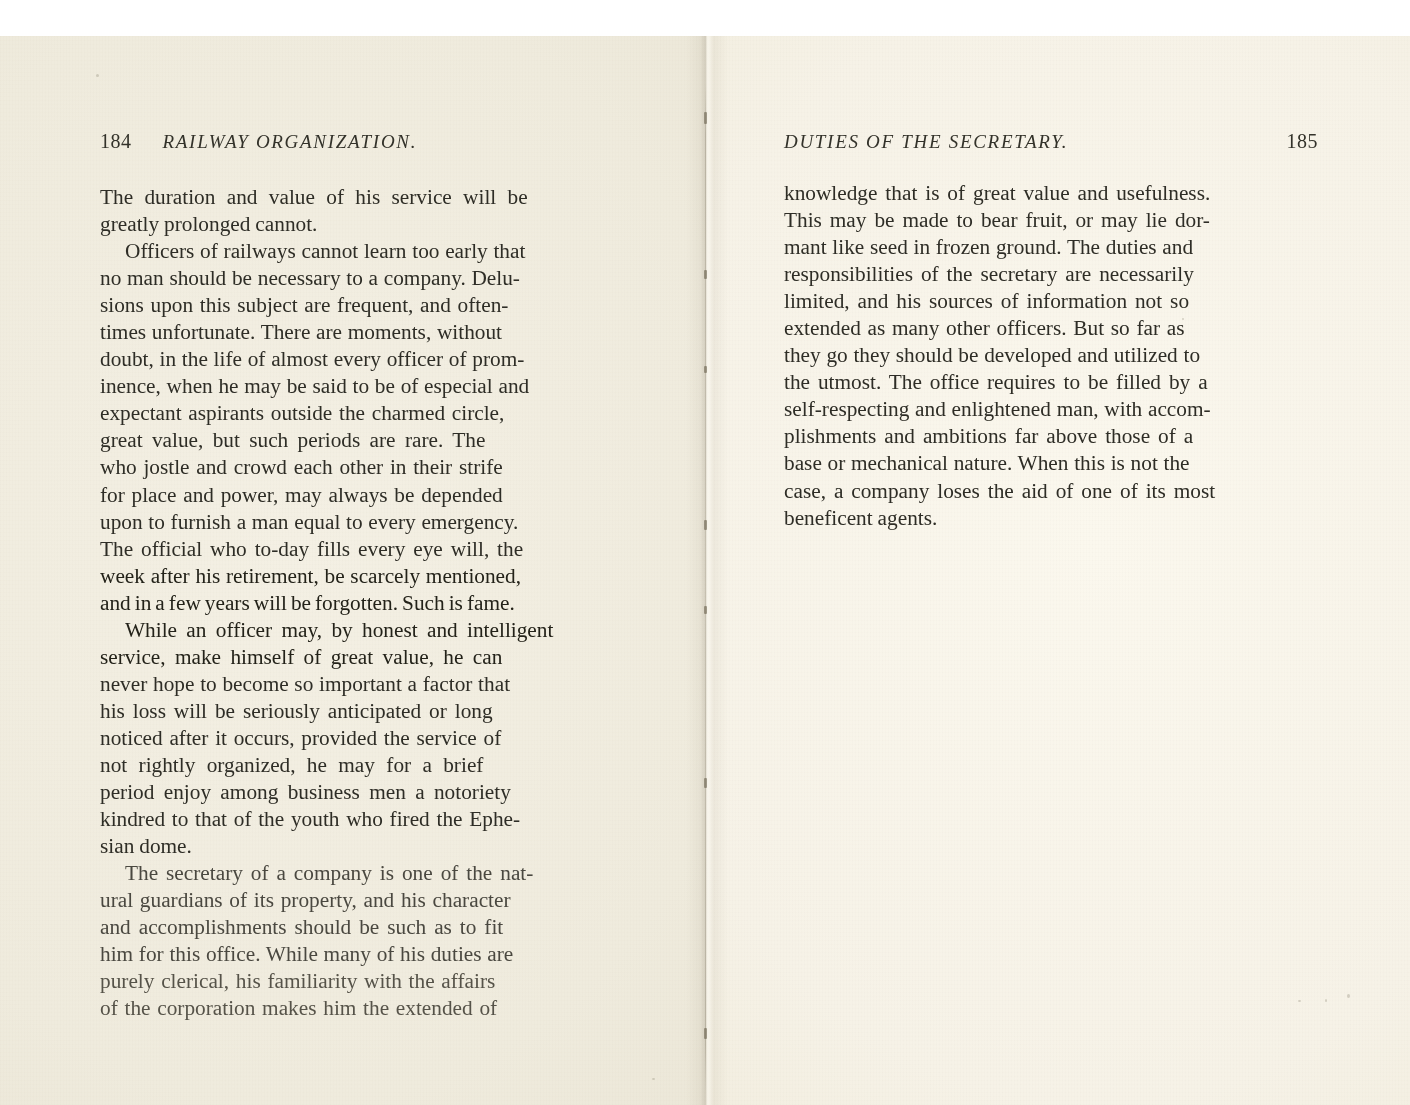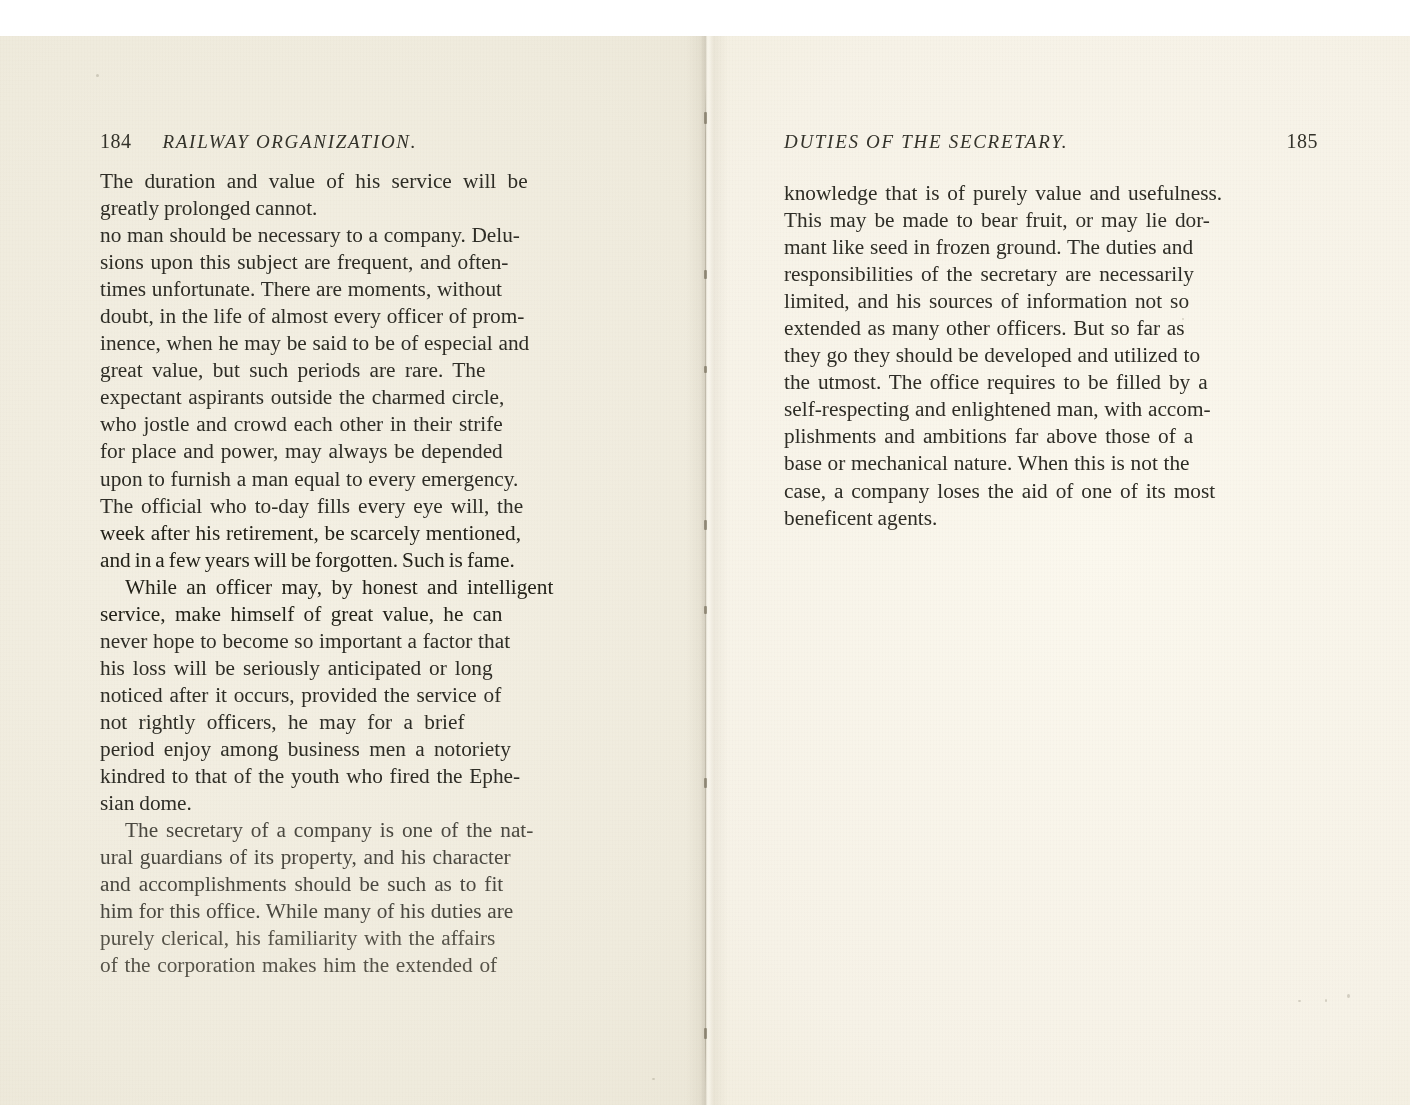--- a/index.html
+++ b/index.html
@@ -133,21 +133,21 @@
   .right .running-head { justify-content: space-between; }
 
   .column {
     position: absolute;
     font-size: 21.3px;
     line-height: 27.05px;
     color: #2e2d26;
     text-align: left;
     white-space: nowrap;
   }
-  .left  .column { left: 100px; top: 132px; width: 534px; }
+  .left  .column { left: 100px; top: 148px; width: 534px; }
   .right .column { left: 78px;  top: 144px; width: 534px; }
 
   .tline {
     display: block;
     height: 27.05px;
     letter-spacing: 0;
   }
   
   .tline.j1  { word-spacing: 6.0px; }
   .tline.j2  { word-spacing: 4.0px; }
@@ -184,60 +184,61 @@
   <div class="page left">
 
     <div class="running-head">
       <span class="folio">184</span>
       <span class="head-title">RAILWAY ORGANIZATION.</span>
     </div>
 
     <div class="column">
       <span class="tline j1">The  duration  and  value  of  his  service  will  be</span>
       <span class="tline j6">greatly prolonged cannot.</span>
+      <span class="tline j5 ind">Officers of  railways cannot learn too early that</span>
       <span class="tline j5">no man should be necessary to a company.  Delu-</span>
       <span class="tline j4">sions  upon  this  subject  are  frequent,  and  often-</span>
       <span class="tline j5">times unfortunate.   There are moments, without</span>
       <span class="tline j5">doubt, in the life of almost every officer of prom-</span>
       <span class="tline j5">inence, when he may be said to be of especial and</span>
+      <span class="tline j4">expectant  aspirants  outside  the  charmed  circle,</span>
       <span class="tline j2">great  value,  but  such  periods  are  rare.   The</span>
-      <span class="tline j4">expectant  aspirants  outside  the  charmed  circle,</span>
       <span class="tline j4">who jostle and  crowd  each  other  in  their  strife</span>
       <span class="tline j4">for  place  and  power,  may  always  be  depended</span>
       <span class="tline j5">upon to furnish a man equal to every emergency.</span>
       <span class="tline j3">The  official  who  to-day  fills  every  eye  will,  the</span>
       <span class="tline j5 ink-strong">week after his retirement, be scarcely mentioned,</span>
       <span class="tline j7 ink-strong">and in a few years will be forgotten.   Such is fame.</span>
       <span class="tline j2 ind ink-strong">While an officer may, by honest and intelligent</span>
       <span class="tline j2 ink-strong">service,  make  himself  of  great  value,  he  can</span>
       <span class="tline j5">never hope to become so important a factor that</span>
       <span class="tline j3">his  loss  will  be  seriously  anticipated  or  long</span>
       <span class="tline j4">noticed  after  it  occurs,  provided  the  service  of</span>
-      <span class="tline j1">not  rightly  officers,  he  may  for  a  brief</span>
+      <span class="tline j1">not  rightly  organized,  he  may  for  a  brief</span>
       <span class="tline j2">period  enjoy  among  business  men  a  notoriety</span>
       <span class="tline j4">kindred to that of  the youth who fired the Ephe-</span>
       <span class="tline j6">sian dome.</span>
       <span class="tline j3 ind ink-light">The  secretary of  a company is one of  the nat-</span>
       <span class="tline j4 ink-light">ural guardians of  its property, and his character</span>
       <span class="tline j3 ink-light">and  accomplishments  should  be  such  as  to  fit</span>
       <span class="tline j5 ink-light">him for this office.   While many of his duties are</span>
       <span class="tline j4 ink-faint">purely  clerical,  his  familiarity  with  the  affairs</span>
       <span class="tline j4 ink-faint">of  the  corporation  makes  him  the  extended  of</span>
     </div>
   </div>
 
   <div class="page right">
 
     <div class="running-head">
       <span class="head-title">DUTIES OF THE SECRETARY.</span>
       <span class="folio">185</span>
     </div>
 
     <div class="column">
-      <span class="tline j3">knowledge that is of purely  value  and  usefulness.</span>
+      <span class="tline j3">knowledge that is of great  value  and  usefulness.</span>
       <span class="tline j3">This may be  made  to  bear  fruit,  or  may lie dor-</span>
       <span class="tline j5">mant like seed in frozen ground.   The duties and</span>
       <span class="tline j3">responsibilities  of  the  secretary  are  necessarily</span>
       <span class="tline j3">limited,  and  his  sources  of  information  not  so</span>
       <span class="tline j4">extended  as  many  other  officers.   But so far as</span>
       <span class="tline j5">they go they should  be developed and utilized to</span>
       <span class="tline j3">the utmost.   The  office  requires  to  be  filled  by a</span>
       <span class="tline j5">self-respecting and enlightened man, with accom-</span>
       <span class="tline j3">plishments  and  ambitions  far  above  those  of  a</span>
       <span class="tline j5">base or mechanical nature.   When this is not the</span>

